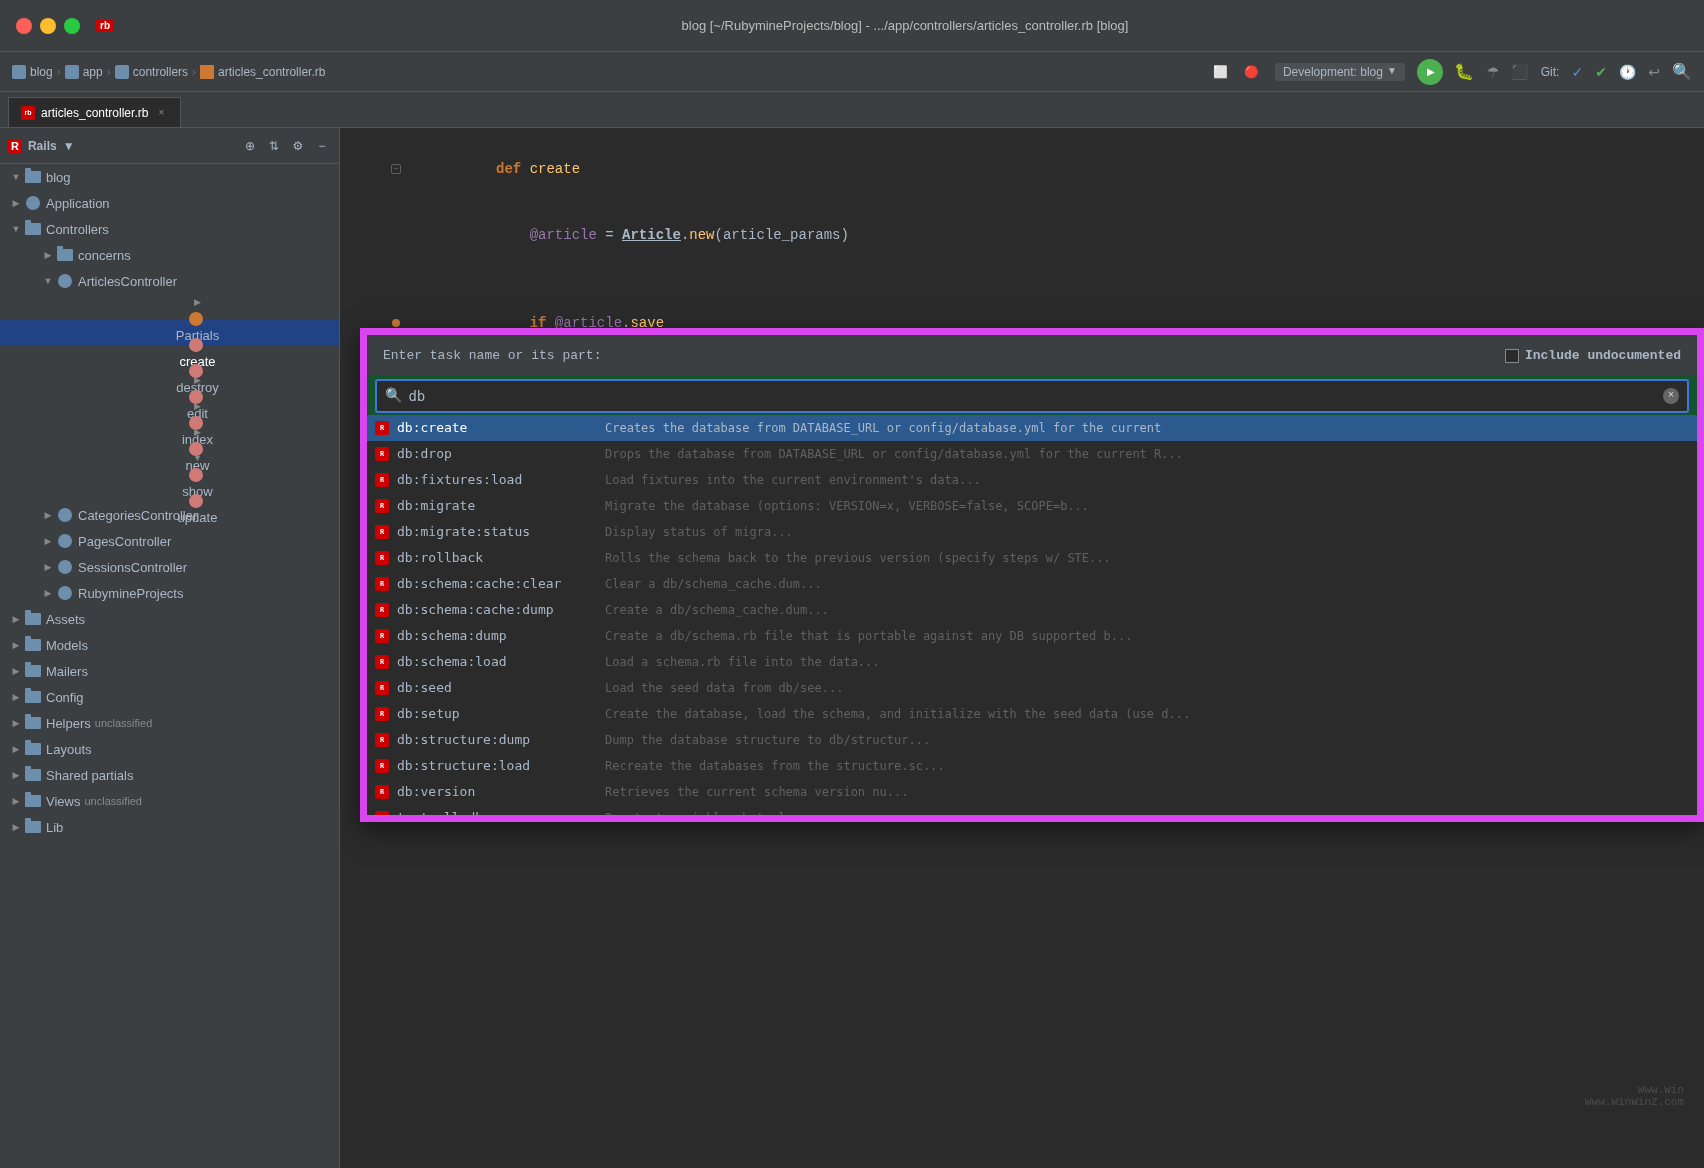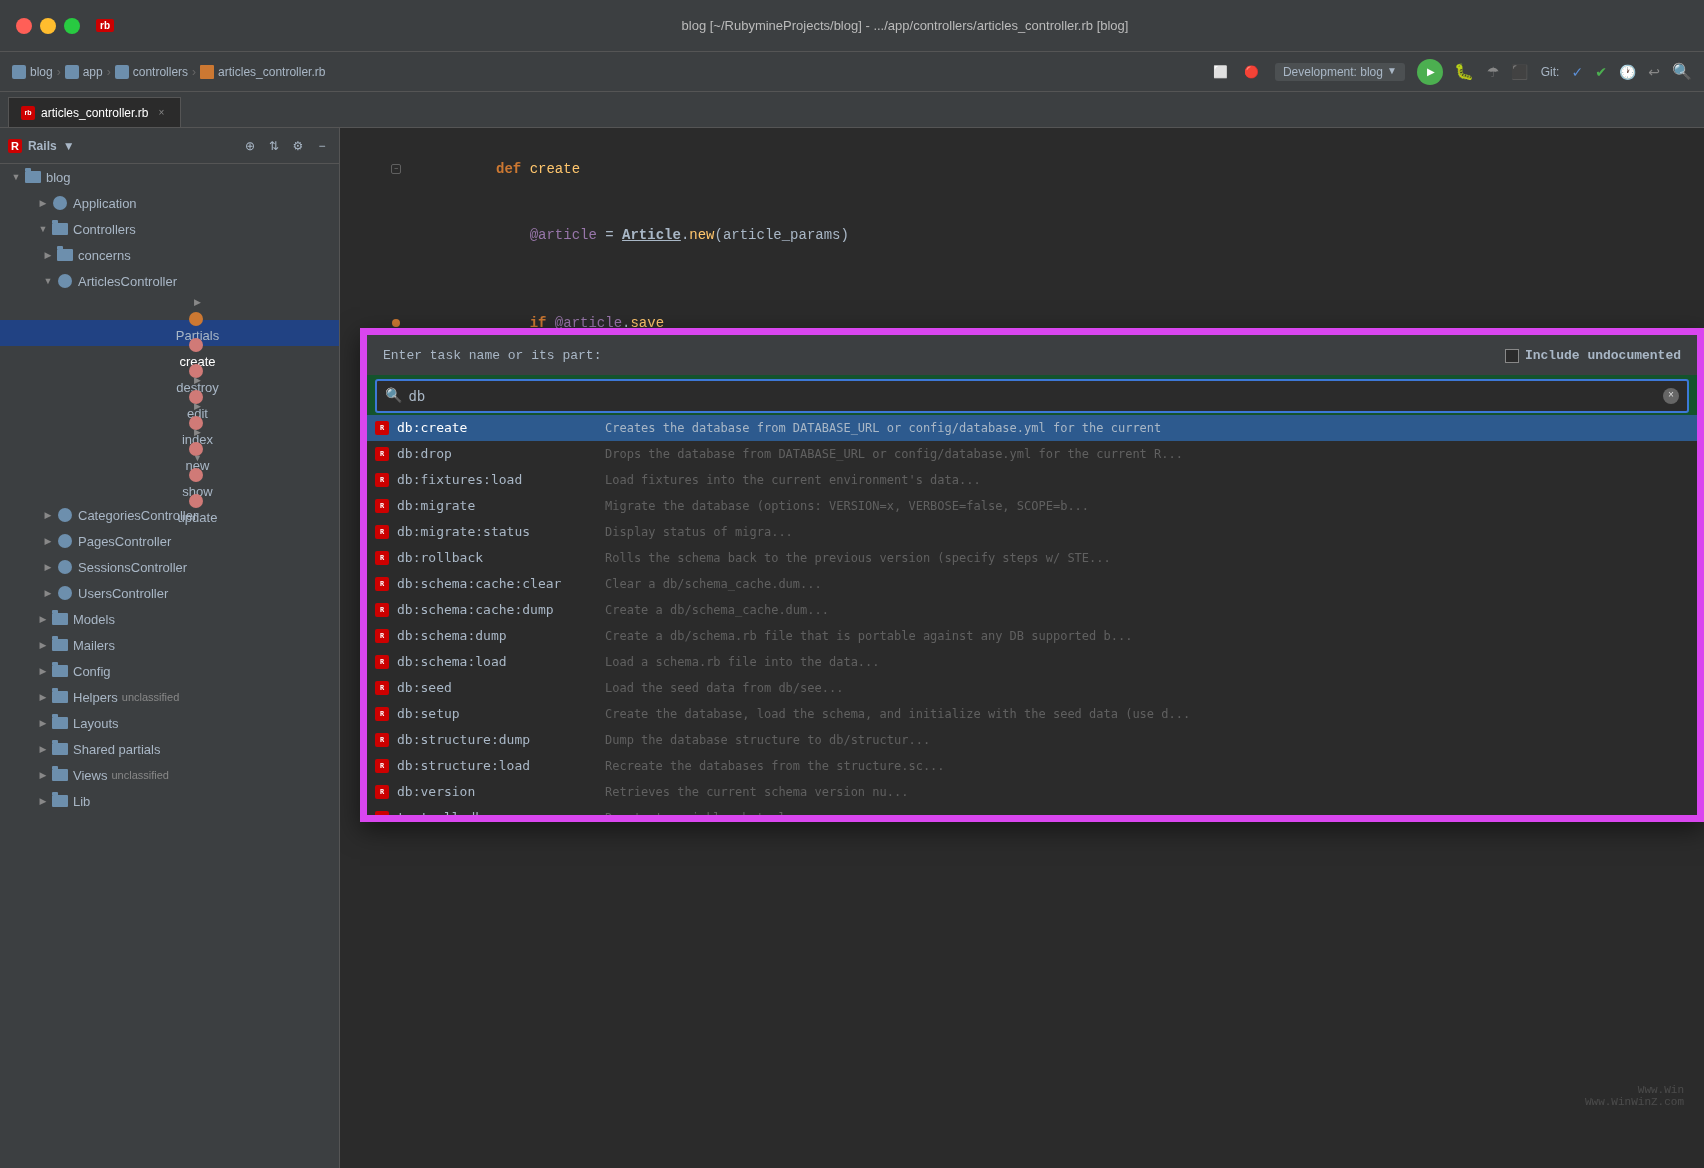--- a/index.html
+++ b/index.html
@@ -189,21 +189,21 @@
       height: 26px;
       padding-left: 8px;
       cursor: pointer;
       font-size: 13px;
       color: #a9b7c6;
       white-space: nowrap;
     }
     .tree-item.selected { background: #214283; color: #ffffff; }
 
     .tree-item-indent-1 { padding-left: 8px; }
-    .tree-item-indent-2 { padding-left: 35px; }
+    .tree-item-indent-2 { padding-left: 8px; }
     .tree-item-indent-3 { padding-left: 40px; }
     .tree-item-indent-4 { padding-left: 56px; flex-direction: column; }
     .tree-item-indent-5 { padding-left: 72px; }
 
     .tree-arrow {
       width: 16px;
       height: 16px;
       display: inline-flex;
       align-items: center;
       justify-content: center;
@@ -662,23 +662,30 @@
           <div class="icon-controller"></div>
         </div>
       <span>SessionsController</span>
     </div>
 
     <div class="tree-item tree-item-indent-3">
       <span class="tree-arrow closed"></span>
       <div class="tree-icon">
           <div class="icon-controller"></div>
         </div>
-      <span>UsersController</span>
-    </div>
-
+      <span>RubymineProjects</span>
+    </div>
+
+    <div class="tree-item tree-item-indent-2">
+      <span class="tree-arrow closed"></span>
+      <div class="tree-icon">
+          <div class="icon-folder"></div>
+        </div>
+      <span>Assets</span>
+    </div>
 
     <div class="tree-item tree-item-indent-2">
       <span class="tree-arrow closed"></span>
       <div class="tree-icon">
           <div class="icon-folder"></div>
         </div>
       <span>Models</span>
     </div>
 
     <div class="tree-item tree-item-indent-2">

